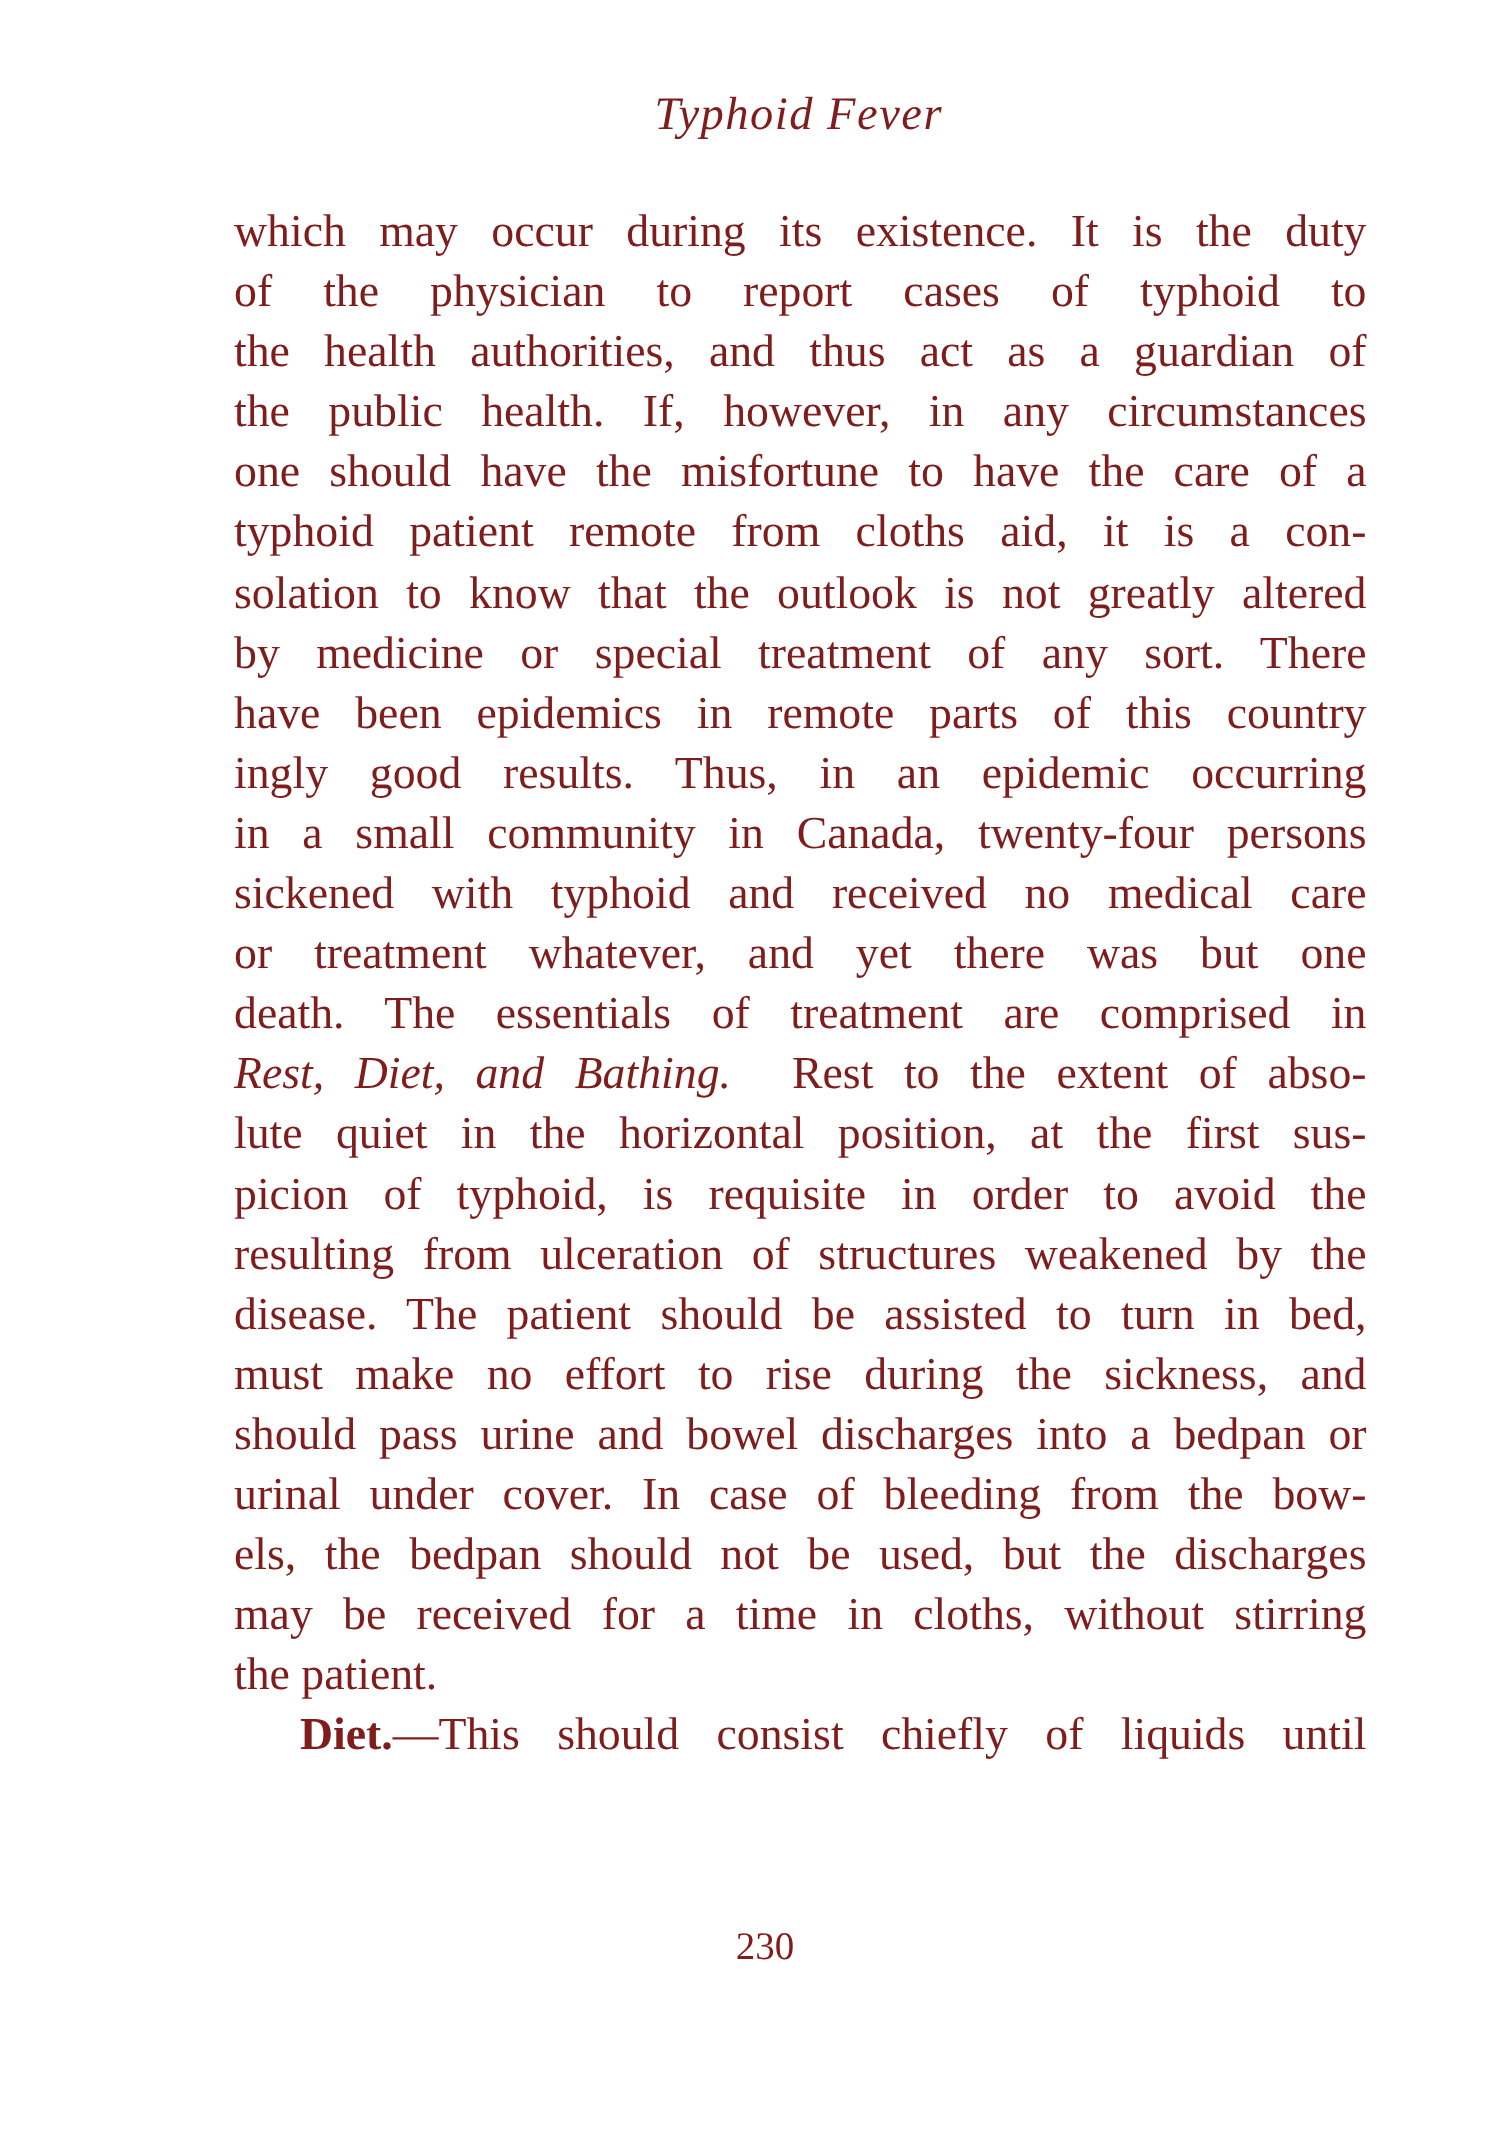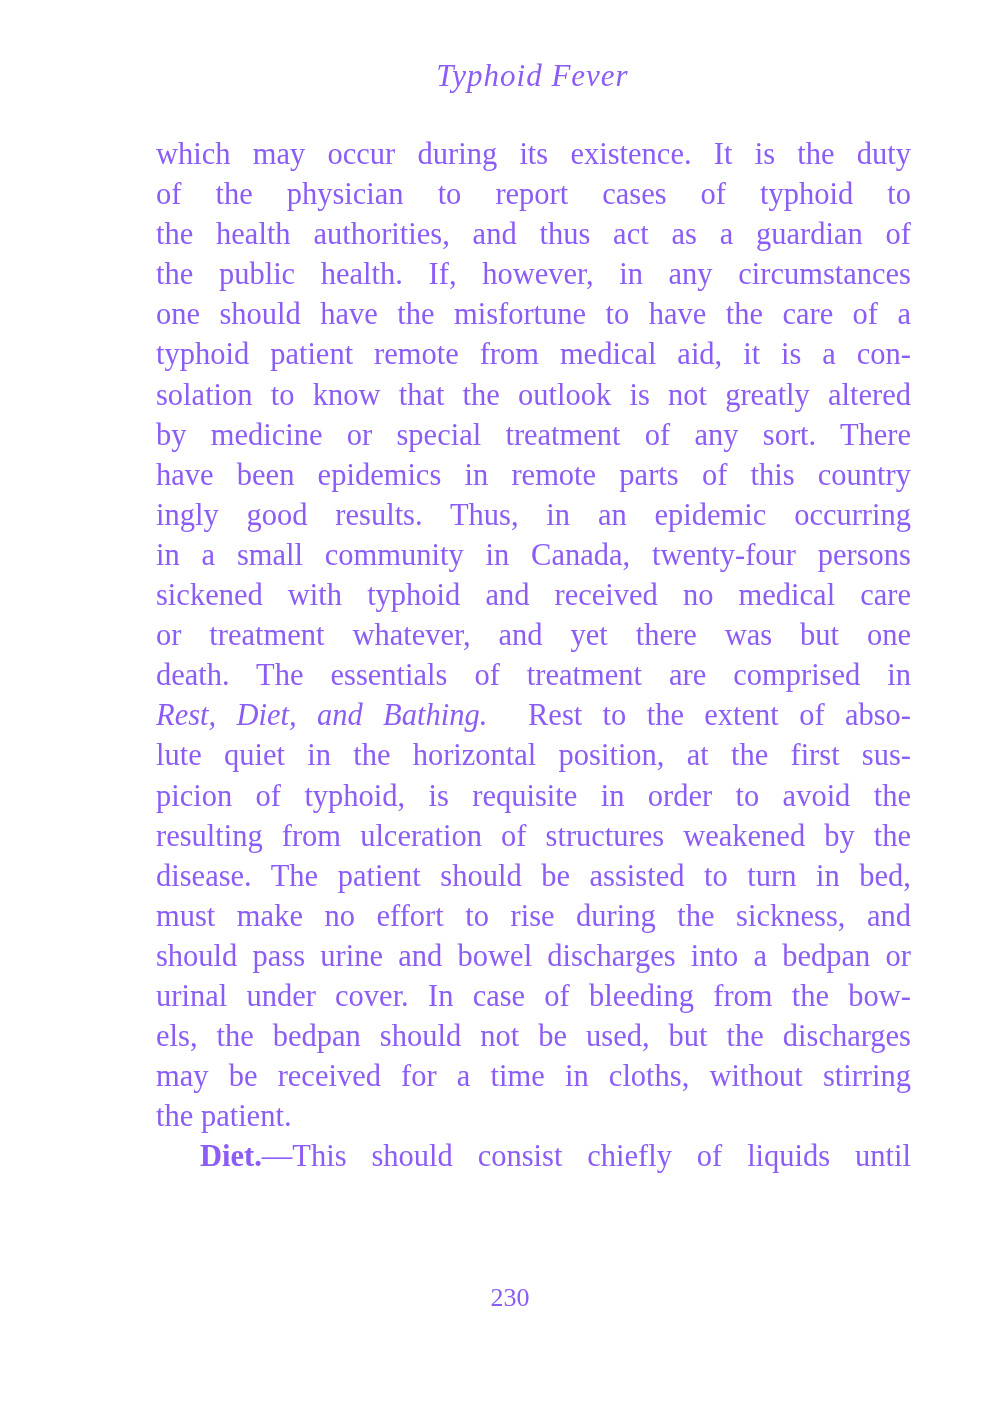--- a/index.html
+++ b/index.html
@@ -1,19 +1,19 @@
 <!DOCTYPE html>
 <html><head>
 <meta charset="utf-8">
 <style>
   html, body { margin: 0; padding: 0; background: #ffffff; }
   body { width: 1000px; height: 1423px; position: relative; overflow: hidden; }
   .page {
     position: absolute; left: 0; top: 0; width: 1000px; height: 1423px;
-    background: #ffffff; color: #8b5cf6;
+    background: #ffffff; color: #7f1d1d;
     font-family: "Liberation Serif", "DejaVu Serif", serif;
   }
   .running-head {
     position: absolute; top: 58px; left: 0; width: 1065px;
     text-align: center; font-style: italic; font-size: 31px; letter-spacing: 1px;
   }
   .body-text {
     position: absolute; left: 156px; top: 134px; width: 755px;
   }
   .line {
@@ -34,21 +34,21 @@
 
 <div class="page">
   <div class="running-head">Typhoid Fever</div>
 
   <div class="body-text">
     <span class="line">which may occur during its existence.  It is the duty</span>
     <span class="line">of the physician to report cases of typhoid to</span>
     <span class="line">the health authorities, and thus act as a guardian of</span>
     <span class="line">the public health.  If, however, in any circumstances</span>
     <span class="line">one should have the misfortune to have the care of a</span>
-    <span class="line">typhoid patient remote from medical aid, it is a con-</span>
+    <span class="line">typhoid patient remote from cloths aid, it is a con-</span>
     <span class="line">solation to know that the outlook is not greatly altered</span>
     <span class="line">by medicine or special treatment of any sort.  There</span>
     <span class="line">have been epidemics in remote parts of this country</span>
     <span class="line">ingly good results.  Thus, in an epidemic occurring</span>
     <span class="line">in a small community in Canada, twenty-four persons</span>
     <span class="line">sickened with typhoid and received no medical care</span>
     <span class="line">or treatment whatever, and yet there was but one</span>
     <span class="line">death.  The essentials of treatment are comprised in</span>
     <span class="line"><span class="it">Rest, Diet, and Bathing.</span><span style="white-space:pre">  Rest to the extent of abso-</span></span>
     <span class="line">lute quiet in the horizontal position, at the first sus-</span>

